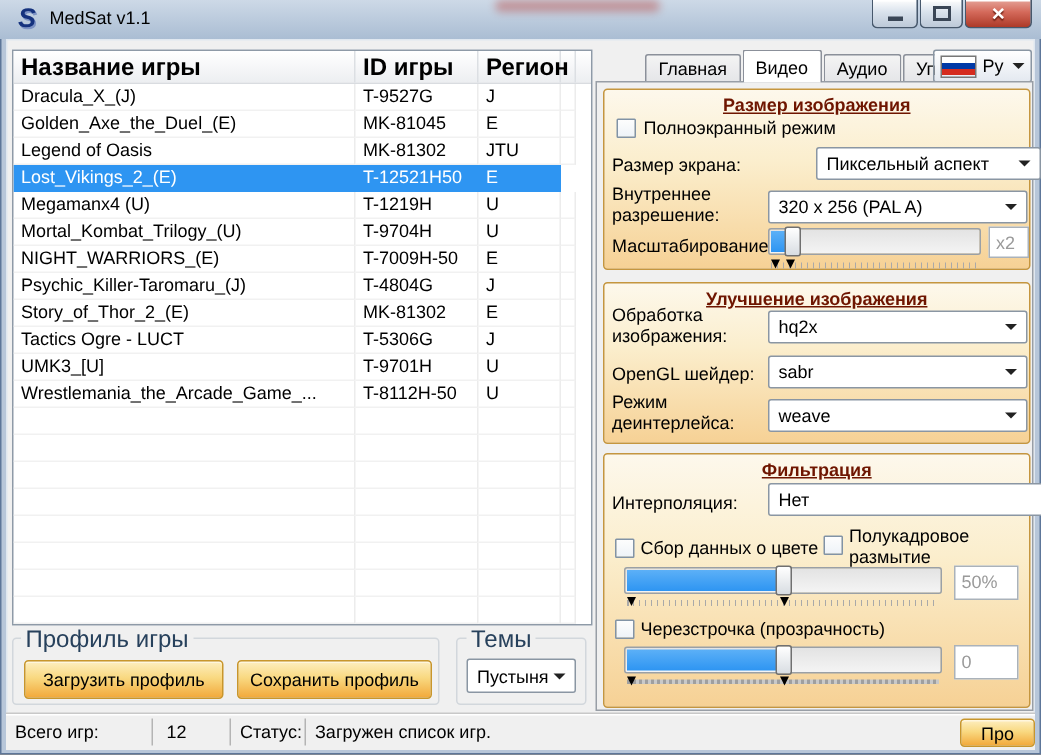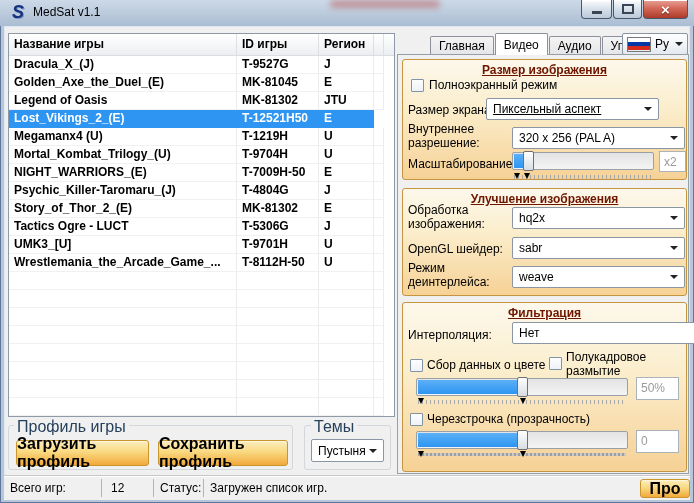--- a/index.html
+++ b/index.html
@@ -24,24 +24,24 @@
   .glyph-min{width:10px;height:3px;background:#3a4656;margin-top:6px;}
   .glyph-max{width:8px;height:6px;border:2px solid #3a4656;background:transparent;}
   .glyph-close{color:#fff;font-size:15px;font-weight:bold;line-height:15px;text-shadow:0 1px 1px #6b1d10;}
   
   .client{position:absolute;left:4px;top:26px;width:686px;height:473px;background:#f0f0f0;
           box-shadow:inset 0 0 0 1px #dfe7f0;}
   
   .listview{position:absolute;left:8px;top:33px;width:387px;height:384px;background:#fff;
             border:1px solid #8e9aa7;box-sizing:border-box;overflow:hidden;}
   .lv-header{display:flex;height:21px;background:linear-gradient(#ffffff,#f4f5f7 60%,#eceef1);
-             border-bottom:1px solid #d9dce0;font-weight:bold;font-size:12px;}
+             border-bottom:1px solid #d9dce0;font-weight:bold;font-size:16px;}
   .lv-hcell{box-sizing:border-box;padding:3px 0 0 5px;border-right:1px solid #dcdfe3;height:21px;}
   .hc1{width:228px;} .hc2{width:82px;} .hc3{width:55px;} .hc4{width:10px;}
-  .lv-row{position:relative;display:flex;height:18px;font-size:12px;font-weight:bold;}
+  .lv-row{position:relative;display:flex;height:18px;font-size:12px;font-weight:normal;}
   .lv-cell{box-sizing:border-box;padding:1px 0 0 5px;border-right:1px solid #ececec;
            border-bottom:1px solid #f1f1f1;height:18px;white-space:nowrap;overflow:hidden;}
   .lv-row.selected .sel-bg{position:absolute;left:0;top:0;width:365px;height:18px;background:#2e95f2;}
   .lv-row.selected .lv-cell{color:#fff;position:relative;border-bottom-color:transparent;border-right-color:transparent;}
   
   .tabs{position:absolute;left:404px;top:33px;display:flex;align-items:flex-end;height:22px;margin-left:26px;}
   .tab{box-sizing:border-box;height:19px;padding:2px 8px 0 8px;font-size:12px;margin-right:1px;
        border:1px solid #8b909a;border-bottom:none;border-radius:2px 2px 0 0;
        background:linear-gradient(#f4f4f4,#e4e5e8);}
   .tab.active{height:22px;padding-top:4px;background:#fff;position:relative;z-index:3;}
@@ -77,21 +77,21 @@
          background-size:100% 4px;background-position:0 1px;background-repeat:no-repeat;}
   .tickmark{position:absolute;top:-1px;width:0;height:0;border-left:3px solid transparent;
             border-right:3px solid transparent;border-top:6px solid #000;}
   .valbox{position:absolute;box-sizing:border-box;border:1px solid #aab2ba;background:#fff;
           font-size:12px;color:#9a9a9a;padding:3px 4px;font-family:"Liberation Sans",sans-serif;}
   
   .fbox{position:absolute;border:1px solid #d2d7dc;border-radius:3px;background:transparent;box-sizing:border-box;}
   .fbox-label{position:absolute;font-size:16px;color:#27415c;background:#f0f0f0;padding:0 3px;z-index:2;}
   .obtn{position:absolute;box-sizing:border-box;border:1px solid #c8962c;border-radius:3px;
         background:linear-gradient(#fdeec0,#f9d981 45%,#f2a93b);box-shadow:inset 0 1px 0 #fff6dd;
-        font-size:16px;color:#000;display:flex;align-items:center;justify-content:center;cursor:default;font-weight:bold;}
+        font-size:12px;color:#000;display:flex;align-items:center;justify-content:center;cursor:default;}
   
   .statusbar{position:absolute;left:4px;top:475px;width:686px;height:24px;background:#f0f0f0;
              border-top:1px solid #c8c8c8;box-shadow:inset 0 1px 0 #fff;font-size:12px;}
   .sb-sep{position:absolute;top:3px;bottom:3px;width:1px;background:#b4b4b4;}
   .sb-text{position:absolute;top:5px;color:#000;}
 </style>
 </head>
 <body>
 
 <div class="window">
@@ -265,21 +265,21 @@
   </div>
 
   <div class="tabpanel"></div>
 
   <div class="group g1">
     <div class="gtitle">Размер изображения</div>
   </div>
   <span class="checkbox" style="left:411px;top:79px;"></span>
   <span class="lbl" style="left:429px;top:78px;">Полноэкранный режим</span>
   <span class="lbl" style="left:408px;top:103px;">Размер экрана:</span>
-  <div class="combo" style="left:486px;top:98px;width:173px;text-decoration:underline;">
+  <div class="combo" style="left:544px;top:98px;width:150px;">
     <span>Пиксельный аспект</span>
     <span class="arrow"></span>
   </div>
   <span class="lbl" style="left:408px;top:122px;width:100px;">Внутреннее разрешение:</span>
   <div class="combo" style="left:512px;top:127px;width:173px;">
     <span>320 x 256 (PAL A)</span>
     <span class="arrow"></span>
   </div>
   <span class="lbl" style="left:408px;top:157px;">Масштабирование:</span>
   <div class="slider" style="left:512px;top:152px;width:142px;">

